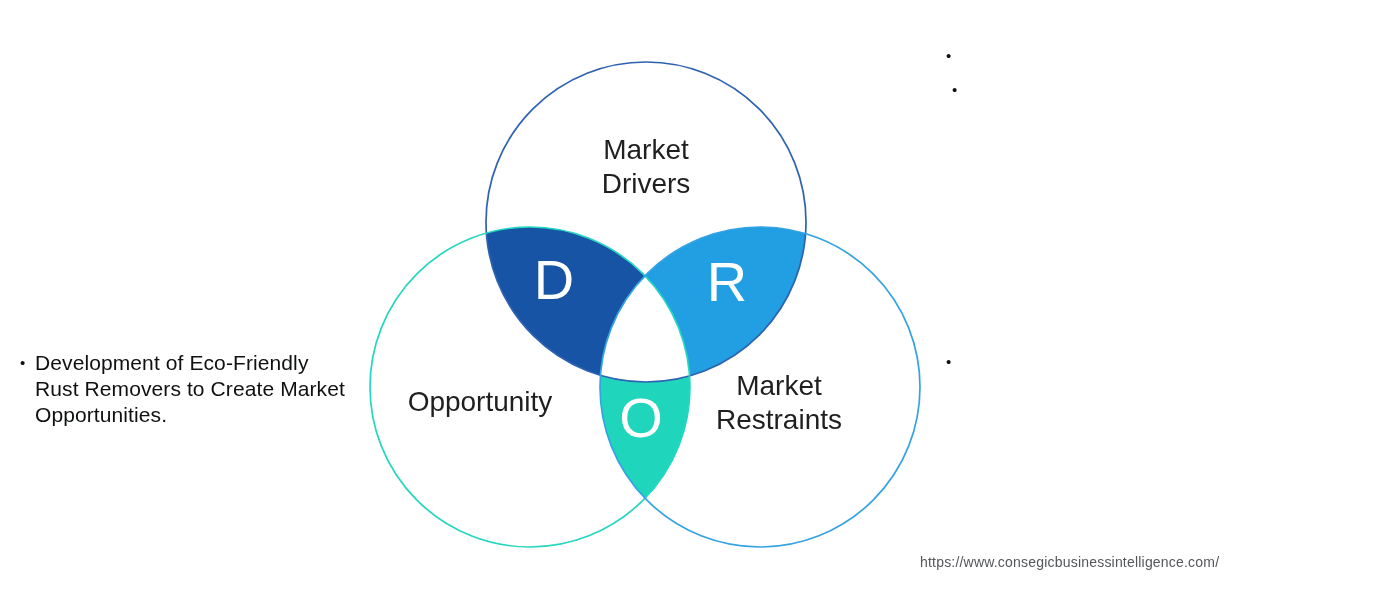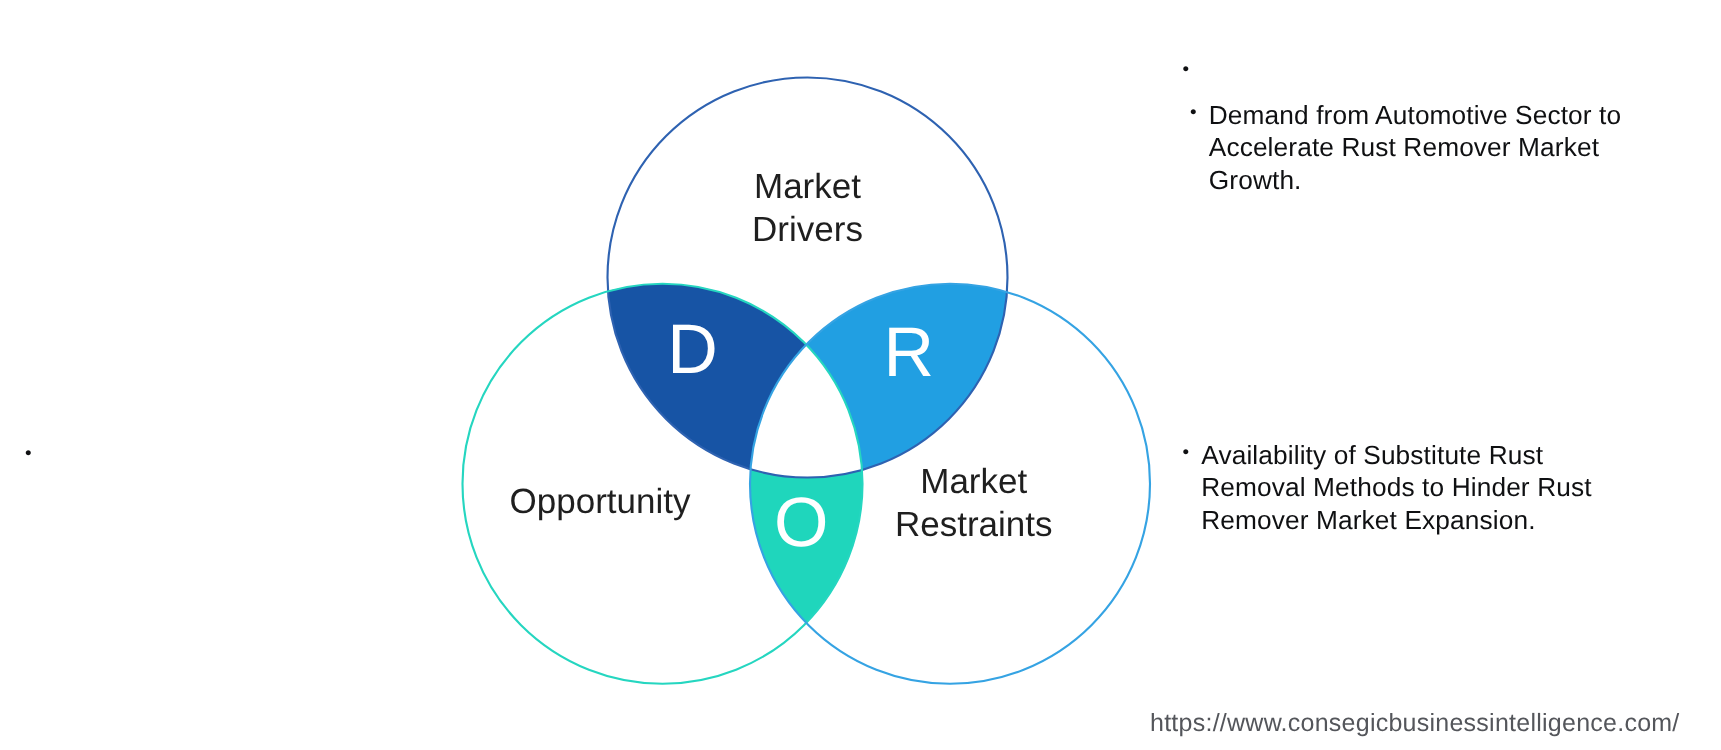--- a/index.html
+++ b/index.html
@@ -59,22 +59,22 @@
   }
   .bullet-dot.mid {
     font-size: 15px;
     line-height: 26px;
   }
   .bullet-item.indent-sm { margin-left: 6px; }
   .bullet-item + .bullet-item { margin-top: 17px; }
   .footer-url {
     position: absolute;
     left: 920px;
-    top: 568px;
-    font-size: 20px;
+    top: 551px;
+    font-size: 14px;
     line-height: 22px;
     color: #54565B;
     letter-spacing: 0.2px;
   }
 </style>
 </head>
 <body>
 
 <div class="canvas">
 
@@ -128,36 +128,33 @@
     <text class="venn-label" x="779" y="385" text-anchor="middle" dominant-baseline="central">Market</text>
     <text class="venn-label" x="779" y="419" text-anchor="middle" dominant-baseline="central">Restraints</text>
   </svg>
 
   <div class="bullet-list" style="left:946px; top:46px; width:380px;">
     <div class="bullet-item">
       <span class="bullet-dot raised">•</span>
     </div>
     <div class="bullet-item indent-sm">
       <span class="bullet-dot raised">•</span>
-      <span class="bullet-text">Demand from Automotive Sector to
-Accelerate Rust Remover Market
-Growth.</span>
     </div>
   </div>
 
   <div class="bullet-list" style="left:946px; top:352px; width:380px;">
     <div class="bullet-item">
       <span class="bullet-dot raised">•</span>
-      <span class="bullet-text">Availability of Substitute Rust
-Removal Methods to Hinder Rust
-Remover Market Expansion.</span>
     </div>
   </div>
 
   <div class="bullet-list" style="left:20px; top:350px; width:350px;">
     <div class="bullet-item">
       <span class="bullet-dot mid">•</span>
+      <span class="bullet-text">Development of Eco-Friendly
+Rust Removers to Create Market
+Opportunities.</span>
     </div>
   </div>
 
   <div class="footer-url">https://www.consegicbusinessintelligence.com/</div>
 
 </div>
 
 </body></html>

